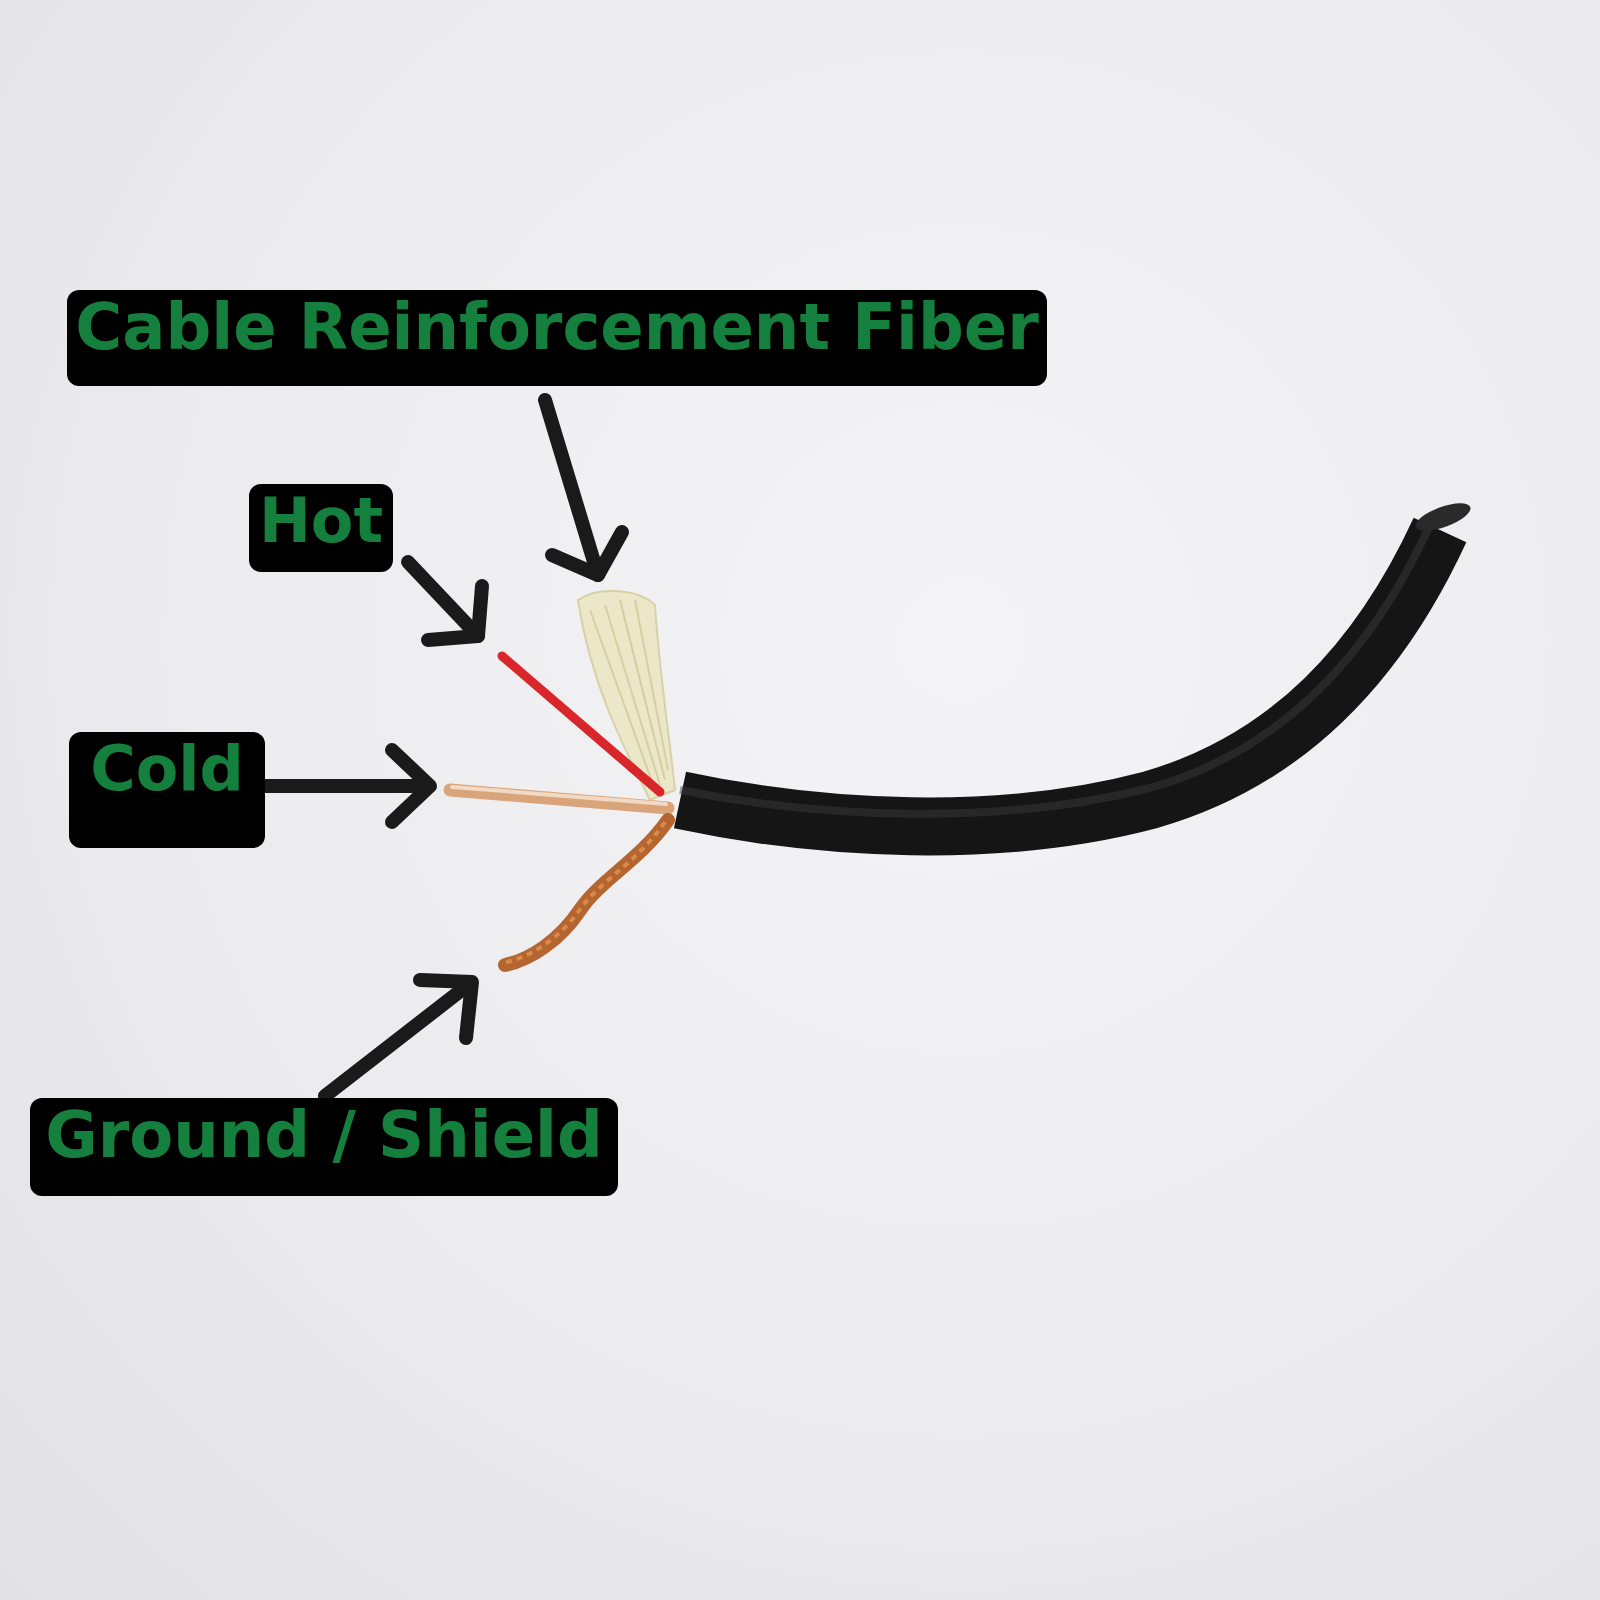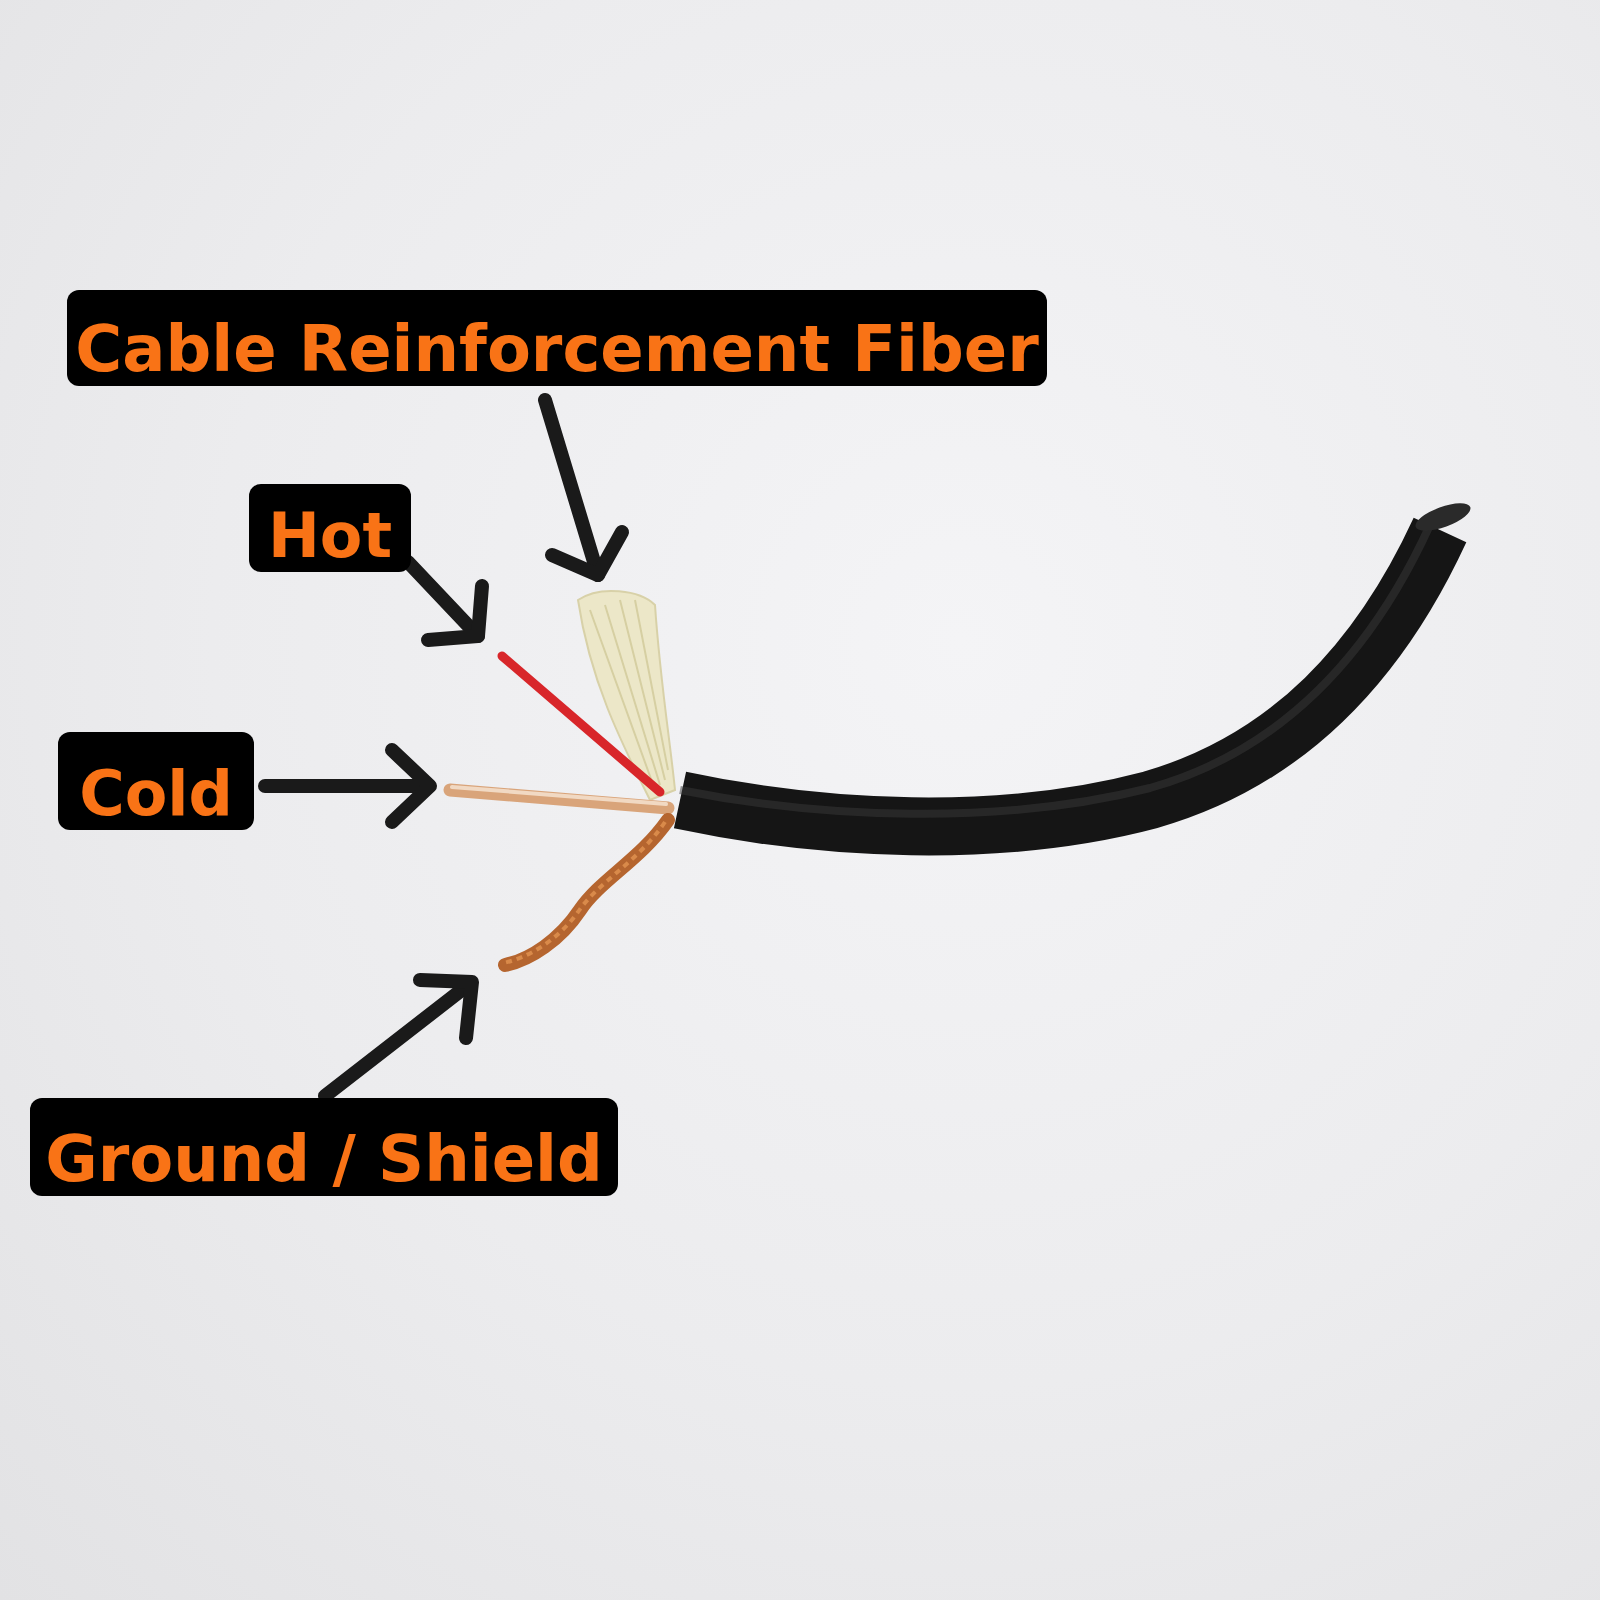--- a/index.html
+++ b/index.html
@@ -1,20 +1,20 @@
 <!DOCTYPE html>
 <html><head>
 <meta charset="utf-8">
 <style>
   html,body{margin:0;padding:0;}
   body{width:1600px;height:1600px;position:relative;overflow:hidden;
     background:radial-gradient(ellipse at 60% 40%, #f4f4f6 0%, #ececee 55%, #e2e2e4 100%);
     font-family:"DejaVu Sans", sans-serif;}
-  .label{position:absolute;background:#000;color:#f97316;border-radius:12px;
-    font-weight:bold;display:flex;align-items:flex-end;justify-content:center;
+  .label{position:absolute;background:#000;color:#15803d;border-radius:12px;
+    font-weight:bold;display:flex;align-items:flex-start;justify-content:center;
     text-shadow:0 2px 3px rgba(0,0,0,.6);letter-spacing:0px;box-sizing:border-box;white-space:nowrap;}
   svg.scene{position:absolute;left:0;top:0;}
 </style>
 </head>
 <body>
 
 <svg class="scene" width="1600" height="1600" viewBox="0 0 1600 1600">
 
   <g>
     <path d="M680 800 C 820 830, 1000 840, 1150 800 C 1290 760, 1380 660, 1440 530" stroke="#151515" stroke-width="58" fill="none" stroke-linecap="butt"></path>
@@ -55,21 +55,21 @@
     <g>
       <path d="M325 1096 L 468 985"></path>
       <path d="M420 980 L 472 982 L 466 1038"></path>
     </g>
   </g>
 </svg>
 
 <div class="label" style="left:67px;top:290px;width:980px;height:96px;font-size:64px;">
   <span>Cable Reinforcement Fiber</span>
 </div>
-<div class="label" style="left:249px;top:484px;width:162px;height:88px;font-size:62px;">
+<div class="label" style="left:249px;top:484px;width:144px;height:88px;font-size:62px;">
   <span>Hot</span>
 </div>
-<div class="label" style="left:58px;top:732px;width:196px;height:98px;font-size:62px;">
+<div class="label" style="left:69px;top:732px;width:196px;height:116px;font-size:62px;">
   <span>Cold</span>
 </div>
 <div class="label" style="left:22px;top:1098px;width:588px;height:98px;font-size:64px;margin-left:8px;">
   <span>Ground / Shield</span>
 </div>
 
 </body></html>

